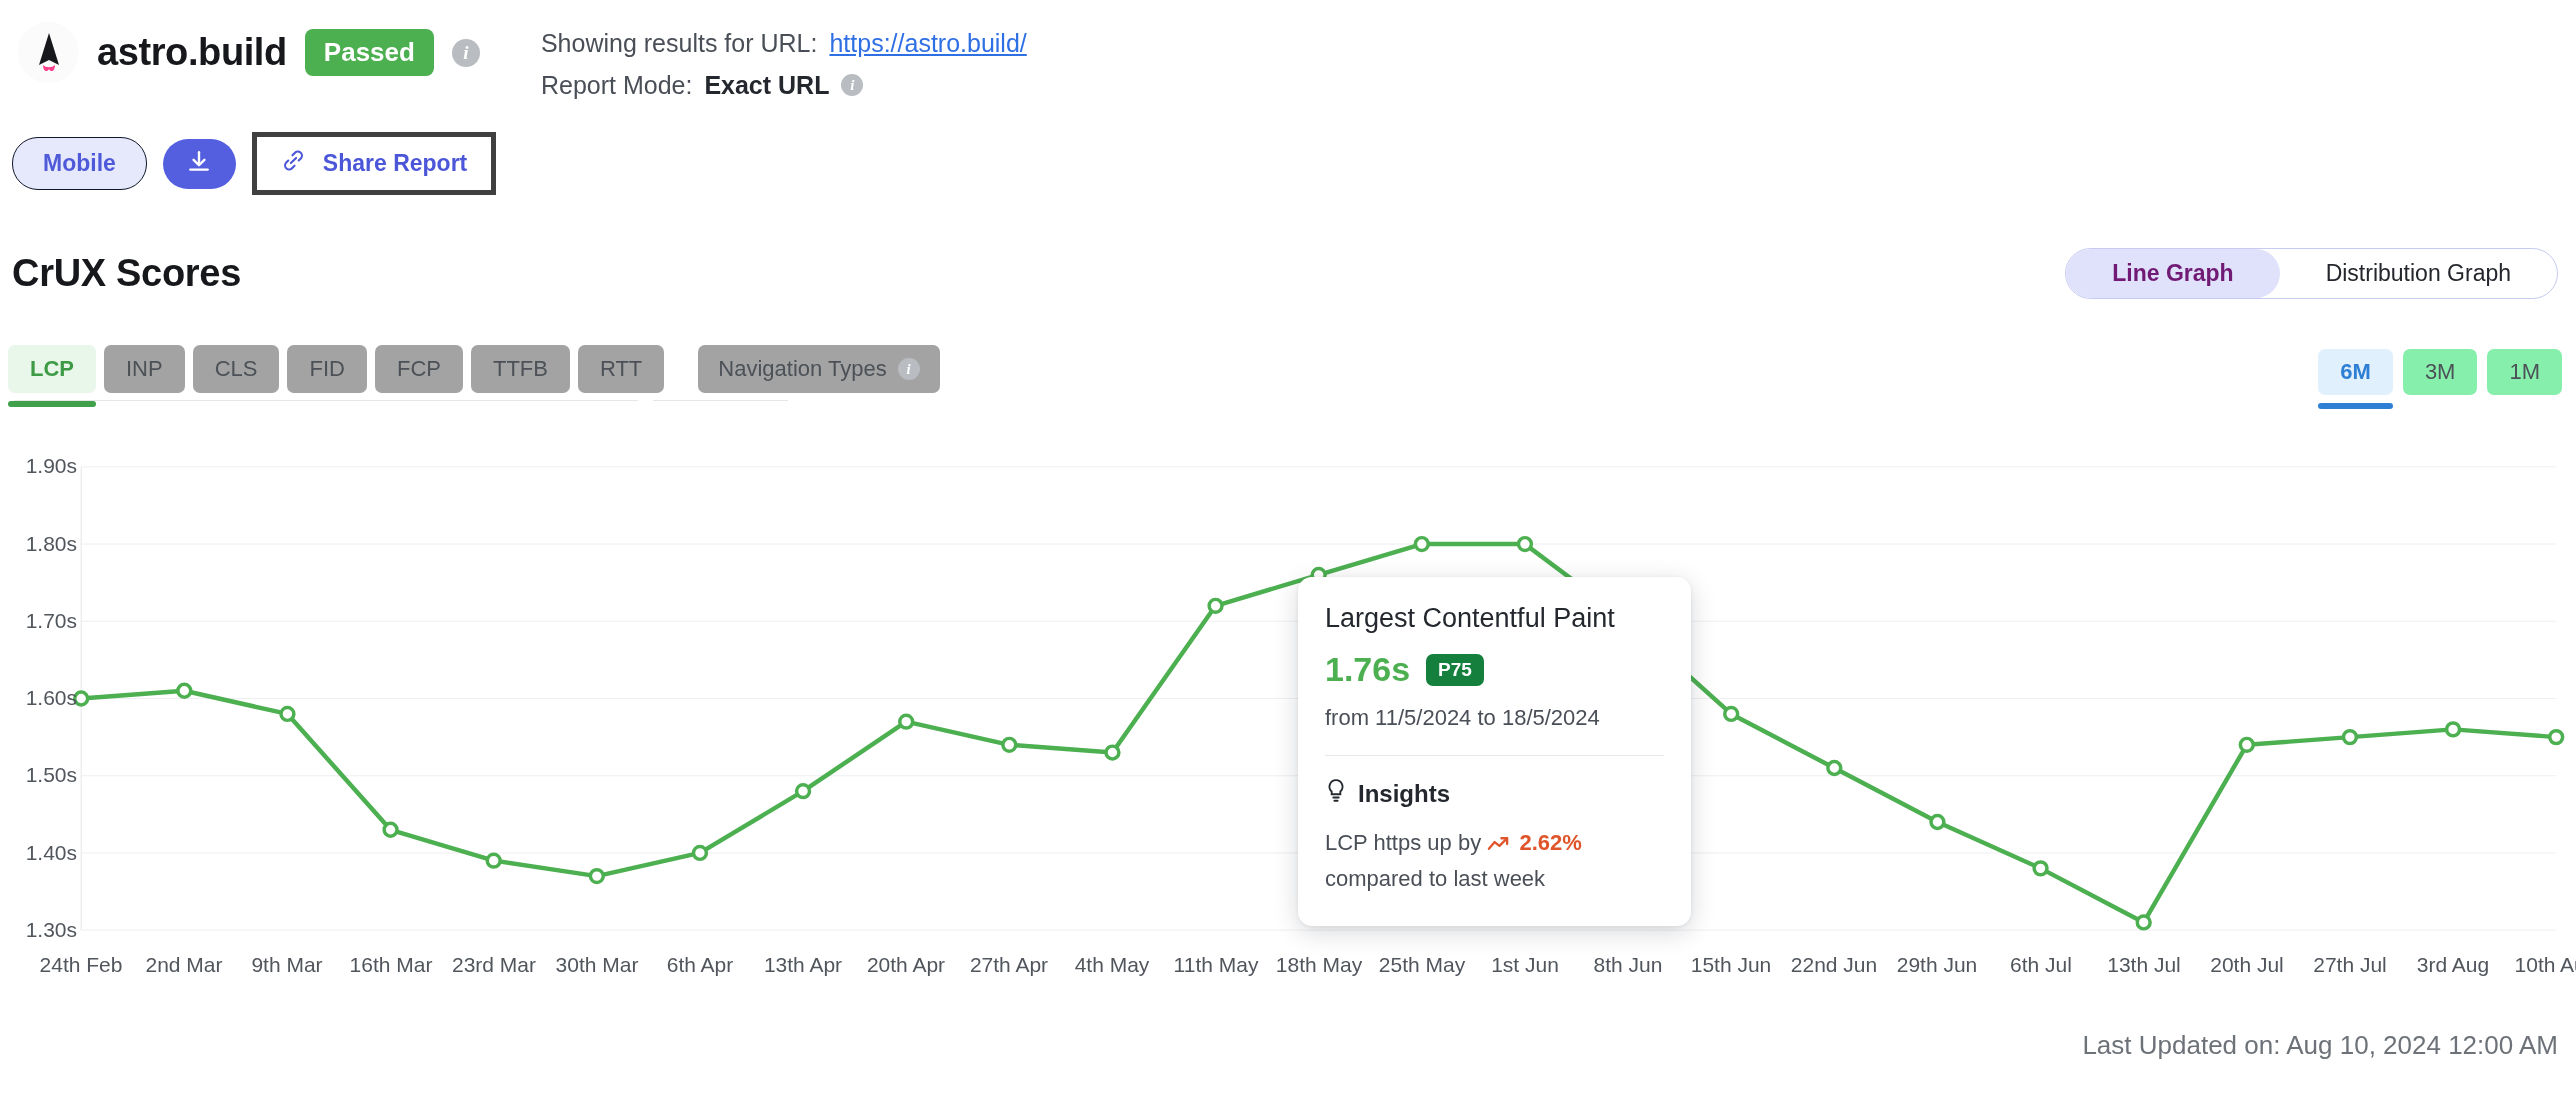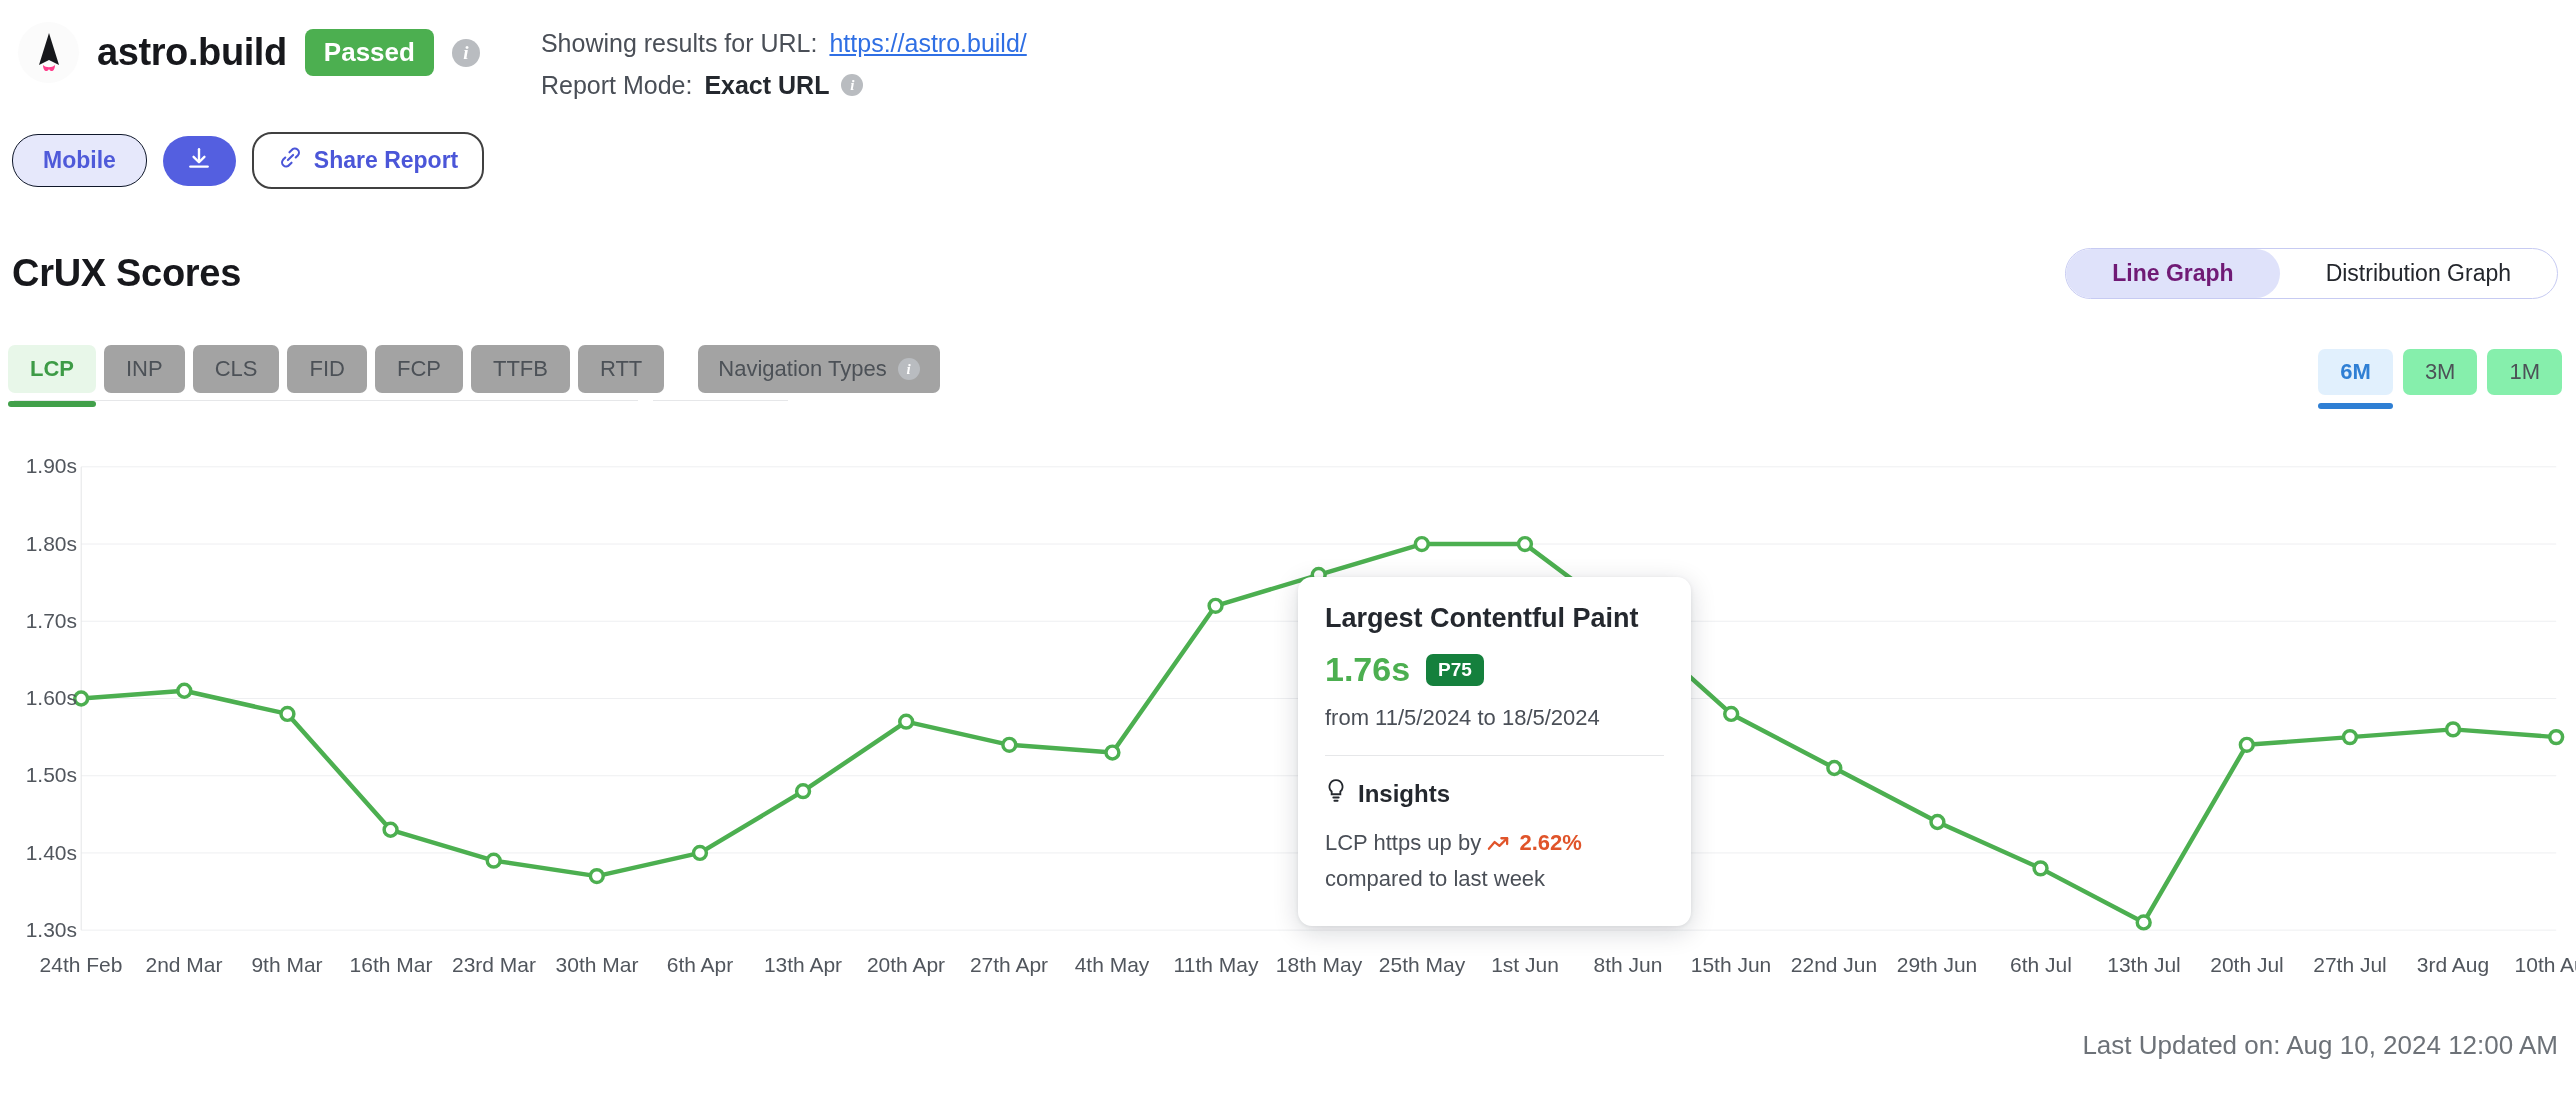--- a/index.html
+++ b/index.html
@@ -90,27 +90,27 @@
   }
   .btn-download {
     background: #545fe0;
     border: none;
     width: 73px; height: 50px;
     border-radius: 25px;
     display: flex; align-items: center; justify-content: center;
   }
   .btn-share {
     background: #ffffff;
-    border: 2px solid #404040;
+    border: 5px solid #404040;
     color: #4b56d8;
     font-size: 23px;
     font-weight: bold;
     padding: 11px 24px;
-    border-radius: 20px;
-    display: flex; align-items: center; gap: 11px;
+    border-radius: 0;
+    display: flex; align-items: center; gap: 17px;
     white-space: nowrap;
   }
 
   
   .crux-title {
     position: absolute;
     left: 12px; top: 252px;
     font-size: 38px;
     font-weight: bold;
     letter-spacing: -0.3px;
@@ -251,21 +251,21 @@
     left: 1298px; top: 577px;
     width: 393px;
     background: #ffffff;
     border-radius: 14px;
     box-shadow: 0 6px 26px rgba(15,20,35,0.16), 0 1px 4px rgba(15,20,35,0.08);
     padding: 26px 27px 30px 27px;
     z-index: 20;
   }
   .tt-title {
     font-size: 27px;
-    font-weight: bold;
+    font-weight: normal;
     color: #24282e;
     margin-bottom: 16px;
     white-space: nowrap;
   }
   .tt-valrow { display: flex; align-items: center; gap: 16px; margin-bottom: 16px; }
   .tt-value { font-size: 34px; font-weight: bold; color: #4caf50; }
   .tt-p75 {
     background: #15803d;
     color: #ffffff;
     font-size: 19px;

